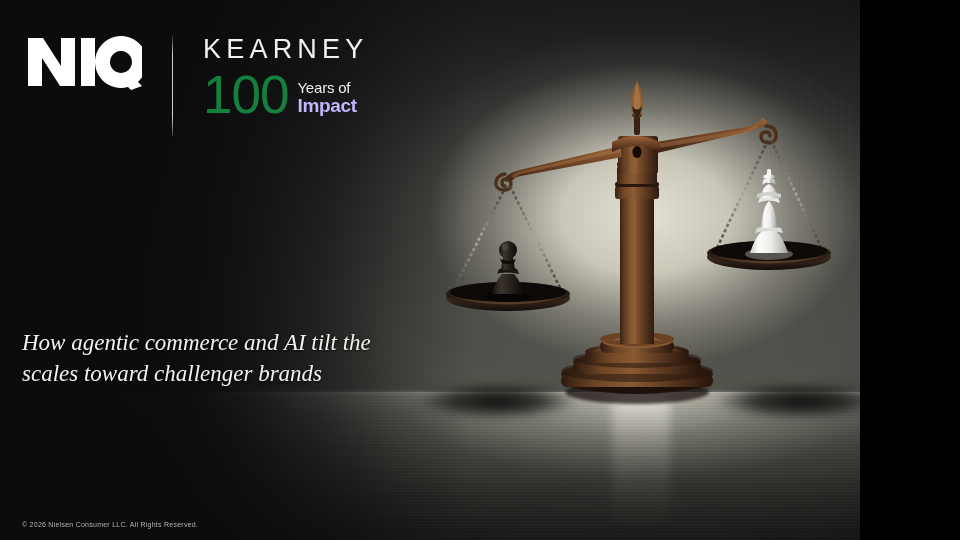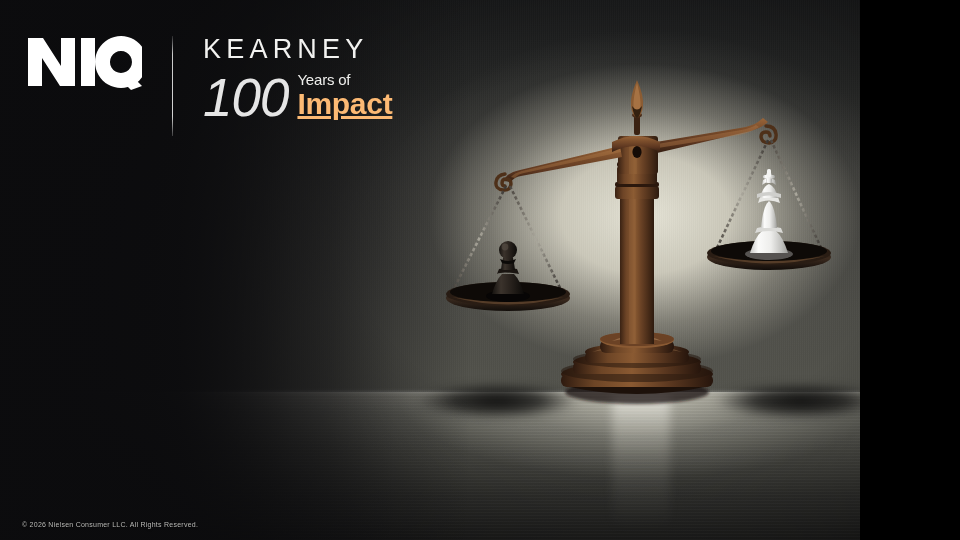--- a/index.html
+++ b/index.html
@@ -158,44 +158,42 @@
     letter-spacing: 5.2px;
     line-height: 1;
     white-space: nowrap;
   }
   .kearney-impact {
     display: flex;
     align-items: flex-end;
     margin-top: 9px;
   }
   .hundred {
-    color: #e5e5e5;
+    color: #15803d;
     font-size: 53px;
     font-weight: 300;
     line-height: 0.88;
     letter-spacing: -1px;
-    font-style: italic;
   }
   .impact-stack {
     margin-left: 9px;
     padding-bottom: 3px;
     line-height: 1.04;
   }
   .years-of {
     color: #efefed;
     font-size: 15px;
     font-weight: 400;
     letter-spacing: -0.2px;
   }
   .impact-word {
-    color: #fdba74;
-    font-size: 30px;
+    color: #c4b5fd;
+    font-size: 19px;
     font-weight: 700;
     letter-spacing: -0.3px;
-    text-decoration: underline;
   }
 
   
   .title-block {
     position: absolute;
     left: 22px;
     top: 328px;
     width: 430px;
     z-index: 6;
   }
@@ -430,17 +428,21 @@
         <div class="hundred">100</div>
         <div class="impact-stack">
           <div class="years-of">Years of</div>
           <div class="impact-word">Impact</div>
         </div>
       </div>
     </div>
   </div>
 
   <div class="title-block">
+    <p class="deck-subtitle">
+      <span>How agentic commerce and AI tilt the</span><br>
+      <span>scales toward challenger brands</span>
+    </p>
   </div>
 
   <div class="copyright">© 2026 Nielsen Consumer LLC. All Rights Reserved.</div>
 
 </div>
 
 </body></html>

